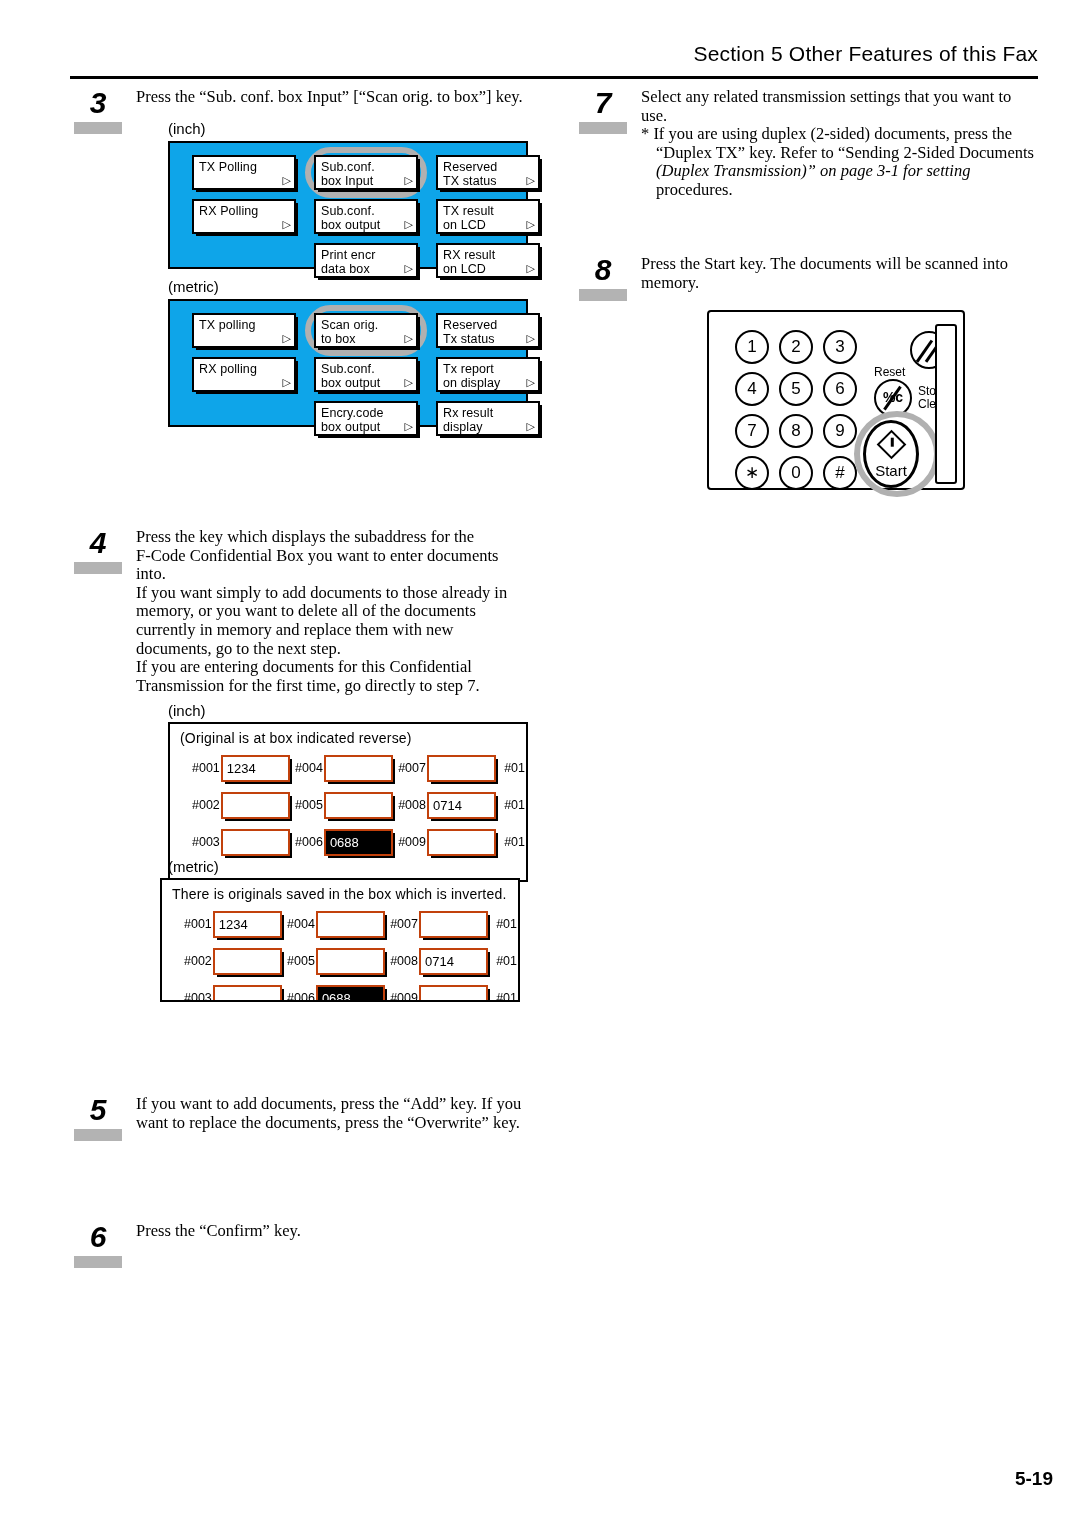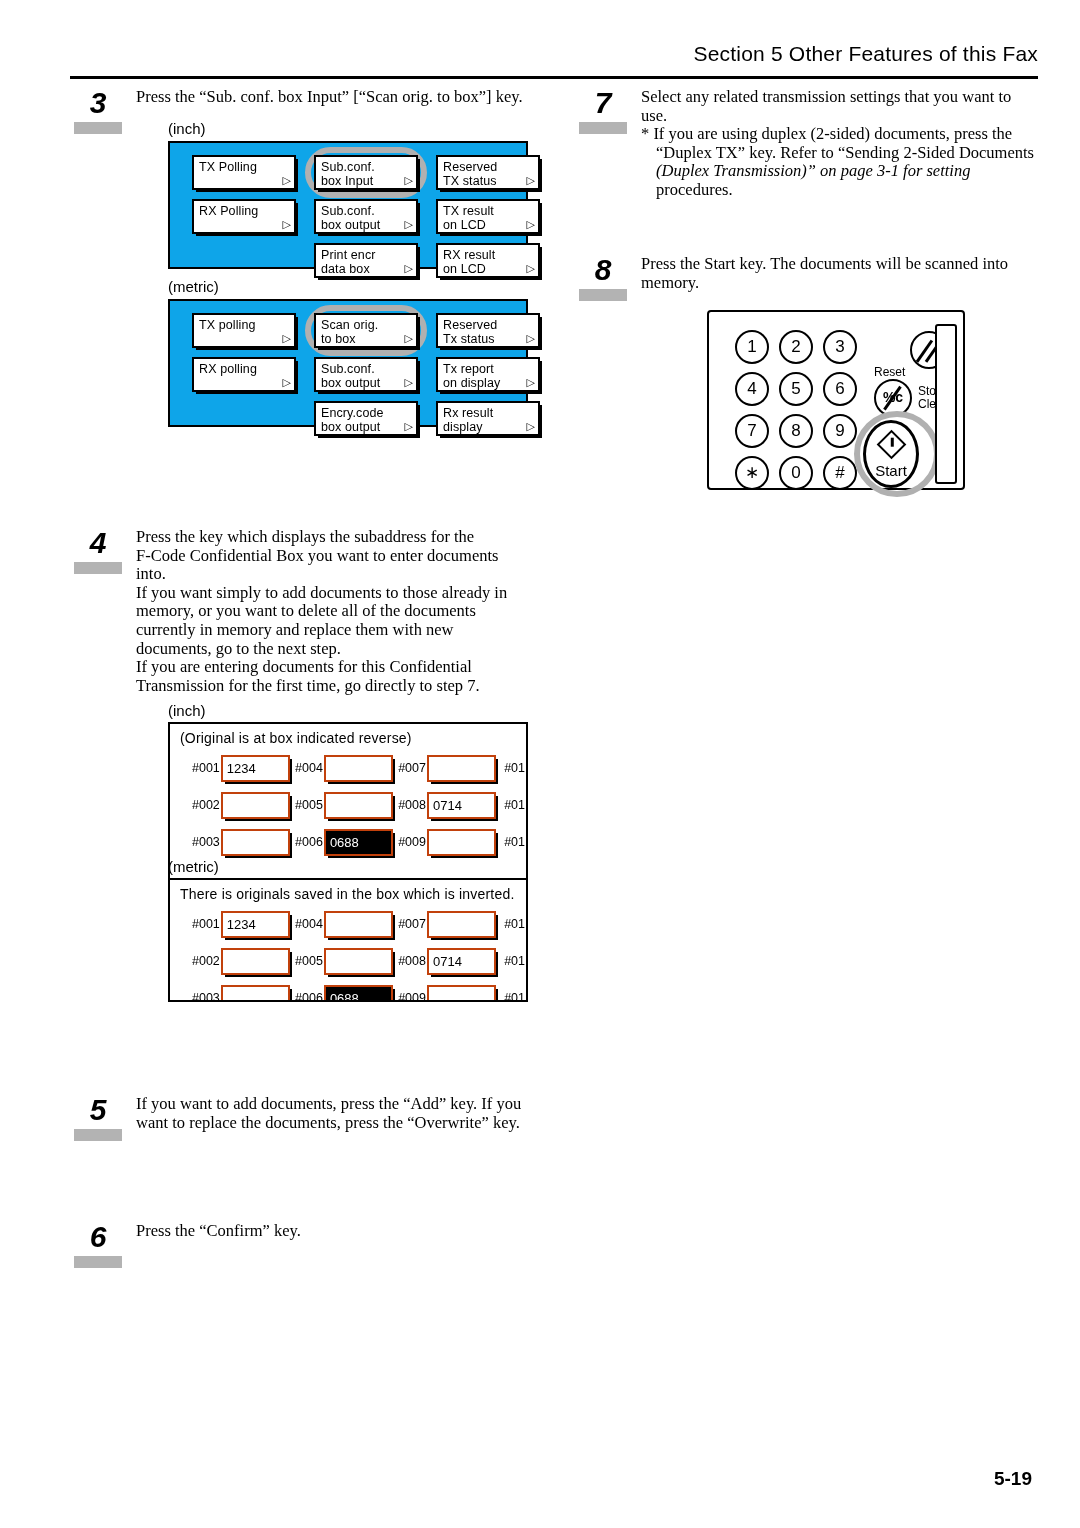--- a/index.html
+++ b/index.html
@@ -182,21 +182,21 @@
   }
   .kp-tray{
     position:absolute;right:6px;top:12px;
     width:22px;height:160px;
     border:2px solid #000;border-radius:3px;
     box-sizing:border-box;background:#fff;
   }
 
   
   .footer{
-    position:absolute;right:48px;bottom:38px;
+    position:absolute;right:27px;bottom:38px;
     font-family:"Liberation Sans", sans-serif;
     font-weight:bold;font-size:19px;
   }
 </style>
 </head>
 <body>
 
 <div class="page">
 
   <div class="header-title">Section 5  Other Features of this Fax</div>
@@ -322,21 +322,21 @@
           <span class="box-field inv">0688</span>
           <span class="box-tag">#009</span>
           <span class="box-field"></span>
           <span class="box-tag">#01</span>
         </div>
       </div>
   </div>
 
   <div class="unit-cap" style="position:absolute;left:168px;top:858px;">(metric)</div>
 
-  <div class="box-panel" style="position:absolute;left:168px;top:878px;width:360px;height:124px;">
+  <div class="box-panel" style="position:absolute;left:160px;top:878px;width:360px;height:124px;">
     <div class="box-panel-title">There is originals saved in the box which is inverted.</div>
     <div class="box-rows">
         <div class="box-row">
           <span class="box-tag">#001</span>
           <span class="box-field">1234</span>
           <span class="box-tag">#004</span>
           <span class="box-field"></span>
           <span class="box-tag">#007</span>
           <span class="box-field"></span>
           <span class="box-tag">#01</span>

